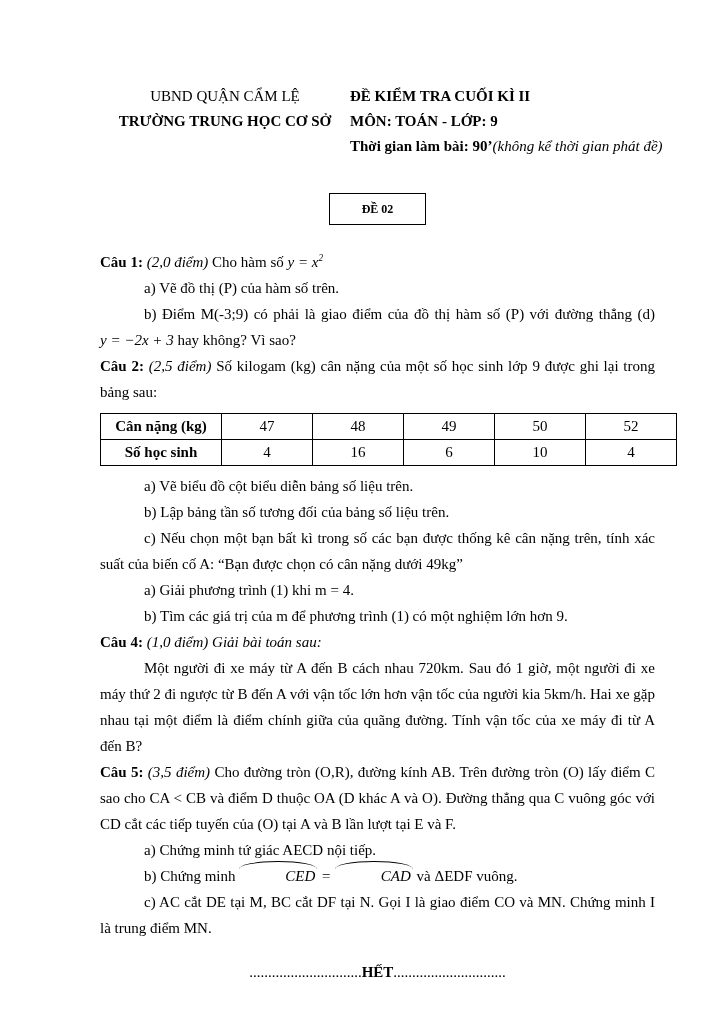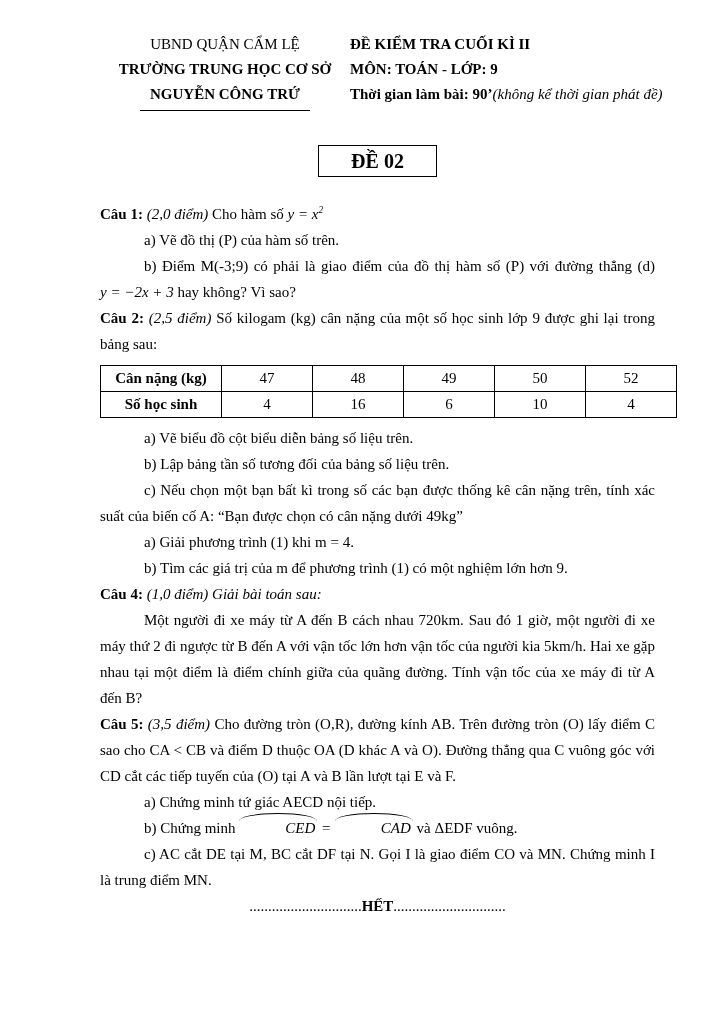--- a/index.html
+++ b/index.html
@@ -1,20 +1,20 @@
 <!DOCTYPE html>
 <html><head>
 <meta charset="utf-8">
 <style>
   html, body { margin: 0; padding: 0; background: #ffffff; }
   .page {
     width: 725px;
     height: 1024px;
     box-sizing: border-box;
-    padding: 32px 70px 0 100px;
+    padding: 84px 70px 0 100px;
     background: #ffffff;
     color: #000000;
     font-family: "Liberation Serif", "DejaVu Serif", serif;
     font-size: 15px;
     line-height: 26px;
     overflow: hidden;
   }
   p { margin: 0; }
 
   
@@ -39,21 +39,21 @@
   }
   .header-right .time-italic { font-weight: normal; font-style: italic; }
 
   
   .code-wrap { text-align: center; margin: 34px 0 20px 0; }
   .code-box {
     display: inline-block;
     border: 1px solid #000;
     padding: 2px 32px;
     font-weight: bold;
-    font-size: 20px;
+    font-size: 12px;
   }
 
   
   .q-label { font-weight: bold; }
   .q-points { font-style: italic; }
   .item { text-indent: 44px; }
   .body-ind { text-indent: 44px; }
   .justify { text-align: justify; }
   .justify-force { text-align: justify; text-align-last: justify; }
   .math { font-style: italic; }
@@ -86,33 +86,32 @@
   .data-table td {
     border: 1px solid #000;
     text-align: center;
     height: 25px;
     line-height: 25px;
     padding: 0 2px;
   }
   .data-table td.rowhead { font-weight: bold; width: 116px; }
 
   
-  .footer { text-align: center; }
+  .footer { text-align: center; margin-top: 18px; }
   .footer .hết { font-weight: bold; }
 </style>
 </head>
 <body>
 
 <div class="page">
 
   <div class="header">
     <div class="header-left">
       <div class="l1">UBND QUẬN CẨM LỆ</div>
       <div class="l2">TRƯỜNG TRUNG HỌC CƠ SỞ</div>
-      <div class="l3"><span class="school-name">NGUYỄN CÔNG TRỨ</span></div>
     </div>
     <div class="header-right">
       <div>ĐỀ KIỂM TRA CUỐI KÌ II</div>
       <div>MÔN: TOÁN - LỚP: 9</div>
       <div>
         <span class="time-bold">Thời gian làm bài: 90’</span><span class="time-italic">(không kể thời gian phát đề)</span>
       </div>
     </div>
   </div>
 

